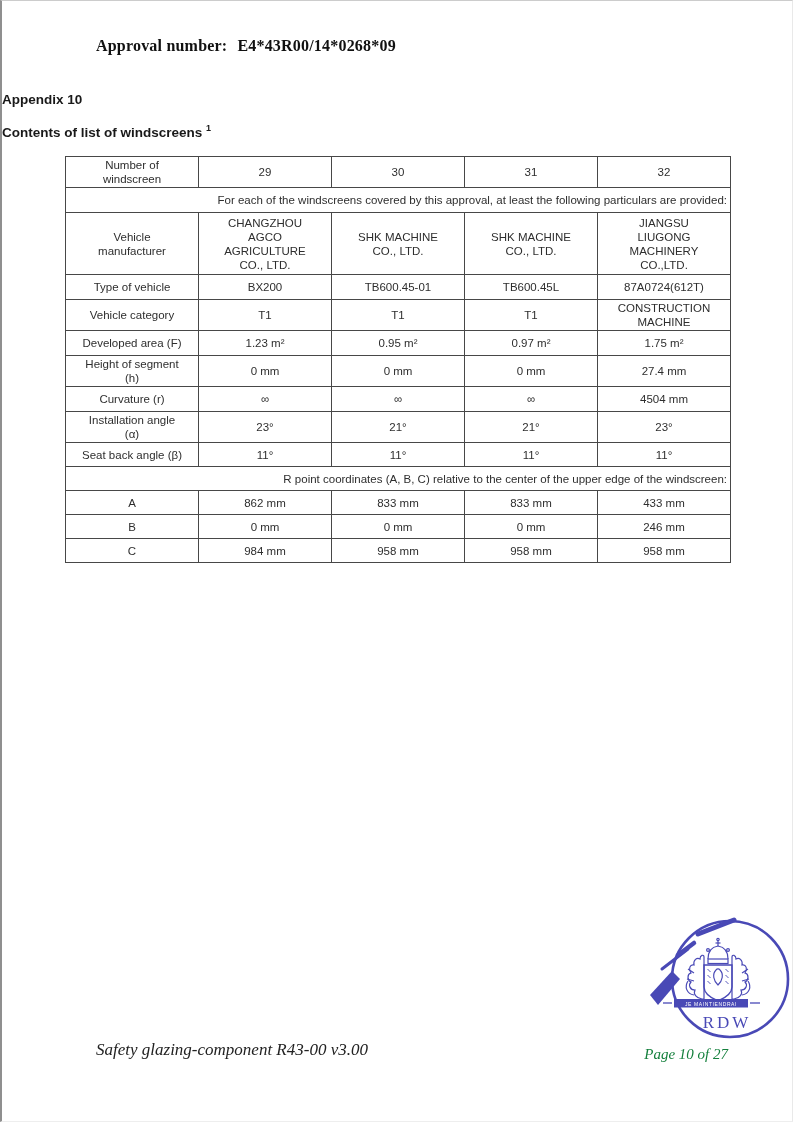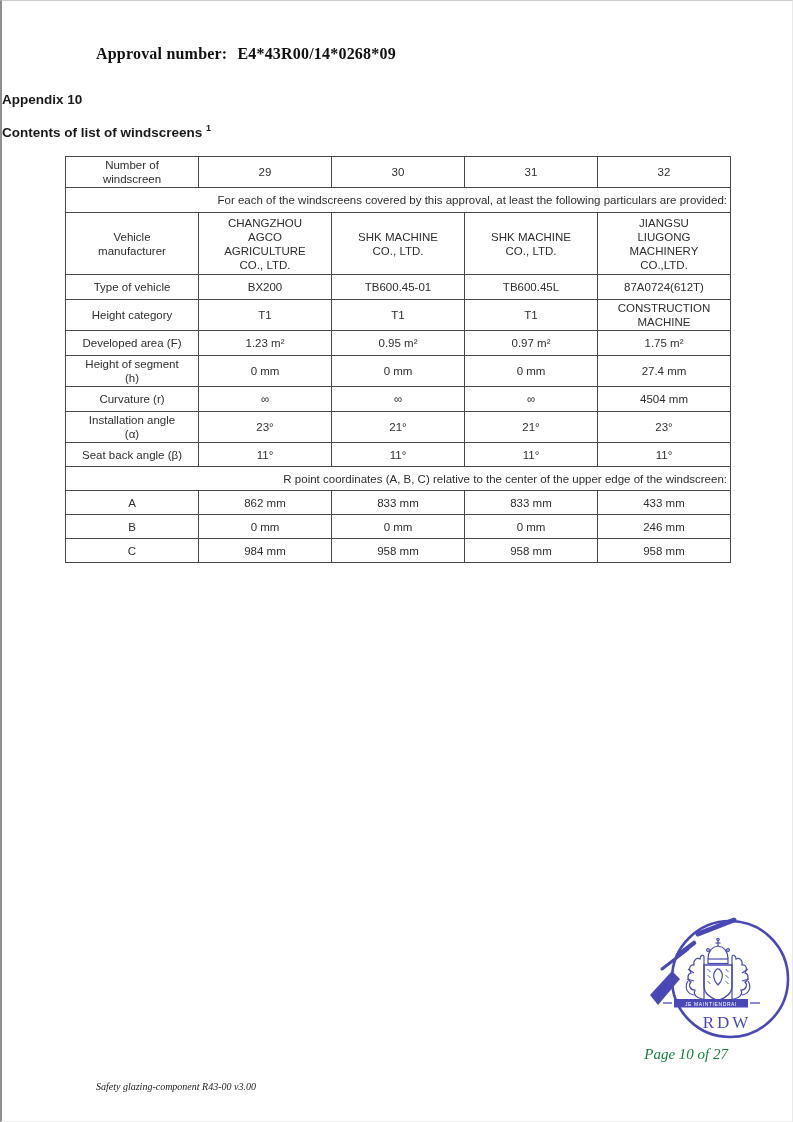--- a/index.html
+++ b/index.html
@@ -4,21 +4,21 @@
 <style>
   html,body { margin:0; padding:0; background:#ffffff; }
   .page {
     position:relative; width:793px; height:1122px; box-sizing:border-box;
     background:#ffffff; overflow:hidden;
     border-left:2px solid #8f8f8f; border-top:1px solid #cccccc;
     border-right:1px solid #e9e9e9; border-bottom:1px solid #eeeeee;
     font-family:"Liberation Sans", sans-serif; color:#2e2e2e;
   }
   .approval-line {
-    position:absolute; left:94px; top:44px;
+    position:absolute; left:94px; top:36px;
     font-family:"Liberation Serif", serif; font-weight:bold;
     font-size:16px; color:#111; letter-spacing:0.2px;
   }
   .approval-line .num { margin-left:10px; }
   .title {
     position:absolute; left:0; top:91px; width:100%;
     text-align:left; font-weight:bold; font-size:13.5px; color:#191919;
   }
   .subtitle {
     position:absolute; left:0; top:122px; width:100%;
@@ -31,23 +31,23 @@
     font-size:11.5px; line-height:1.22; color:#2e2e2e;
   }
   table.ws td, table.ws th {
     border:1.4px solid #474747; padding:1px 3px;
     text-align:center; vertical-align:middle;
     font-weight:normal; white-space:pre-line; word-wrap:break-word;
   }
   table.ws td.span { text-align:right; padding-left:7px; white-space:normal; }
   tr.h24{height:24px} tr.h25{height:25px} tr.h30{height:30px} tr.h62{height:62px}
   .footer-left {
-    position:absolute; left:94px; top:1080px;
+    position:absolute; left:94px; top:1039px;
     font-family:"Liberation Serif", serif; font-style:italic;
-    font-size:10px; color:#222;
+    font-size:17px; color:#222;
   }
   .footer-right {
     position:absolute; right:64px; top:1045px;
     font-family:"Liberation Serif", serif; font-style:italic;
     font-size:15px; color:#15803d;
   }
   .stamp { position:absolute; left:640px; top:912px; width:152px; height:130px; opacity:0.92; }
 </style>
 </head>
 <body>
@@ -102,21 +102,21 @@
 CO.,LTD.</td>
       </tr>
       <tr class="h25">
         <td>Type of vehicle</td>
         <td>BX200</td>
         <td>TB600.45-01</td>
         <td>TB600.45L</td>
         <td>87A0724(612T)</td>
       </tr>
       <tr class="h30">
-        <td>Height category</td>
+        <td>Vehicle category</td>
         <td>T1</td>
         <td>T1</td>
         <td>T1</td>
         <td>CONSTRUCTION
 MACHINE</td>
       </tr>
       <tr class="h25">
         <td>Developed area (F)</td>
         <td>1.23 m²</td>
         <td>0.95 m²</td>

